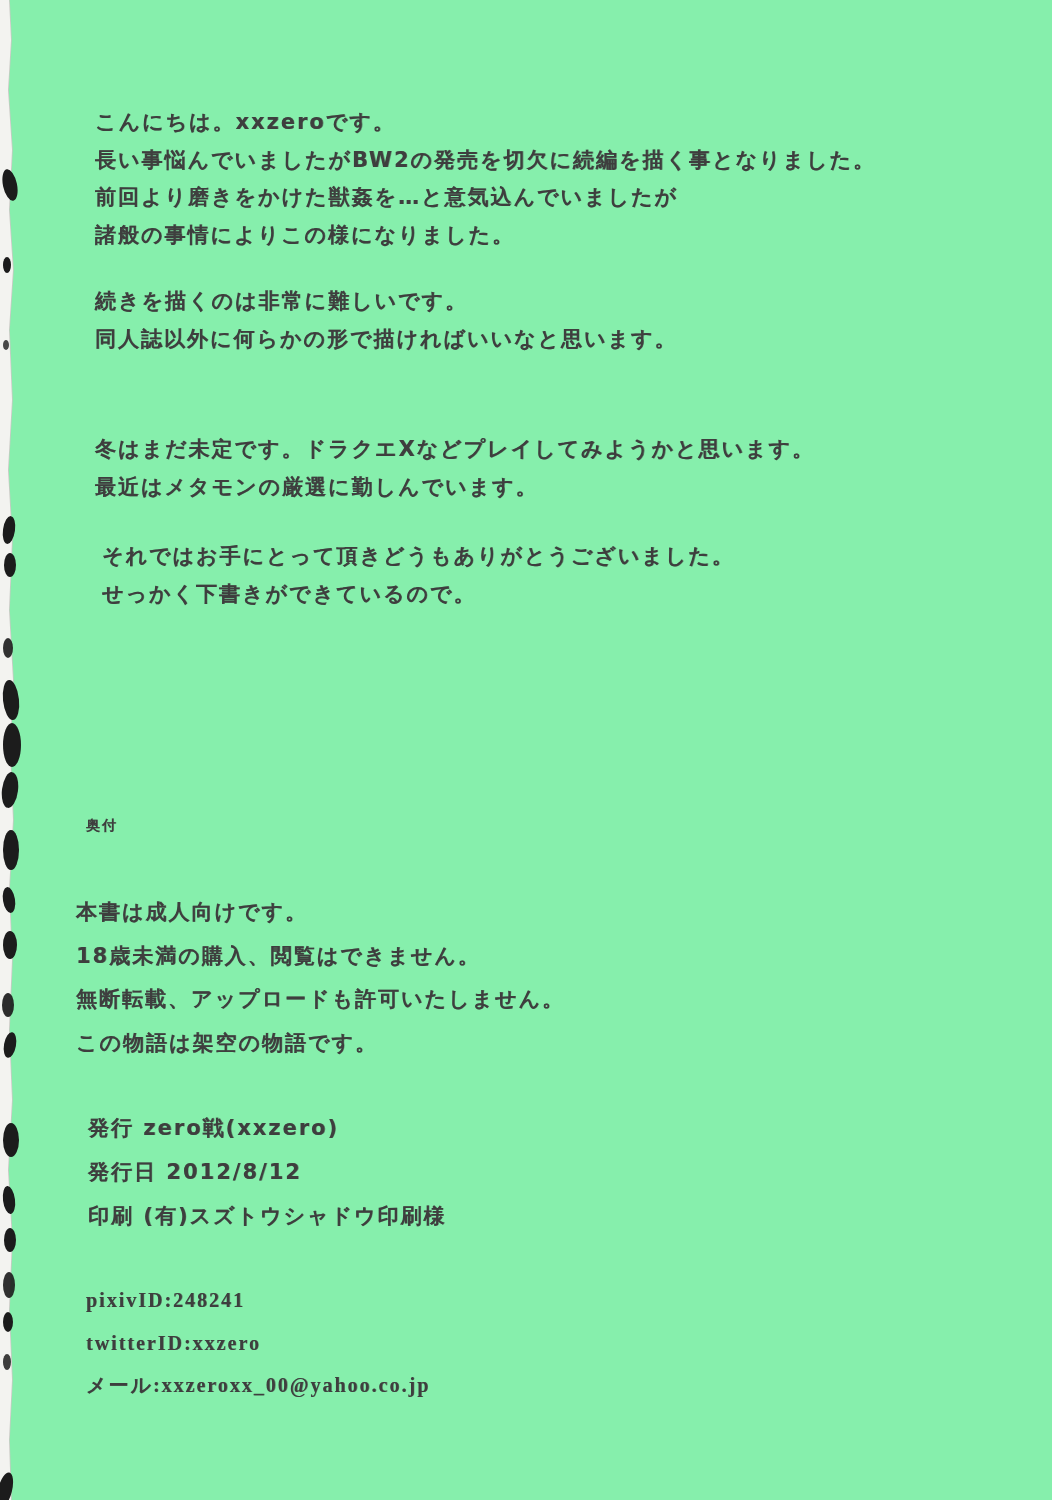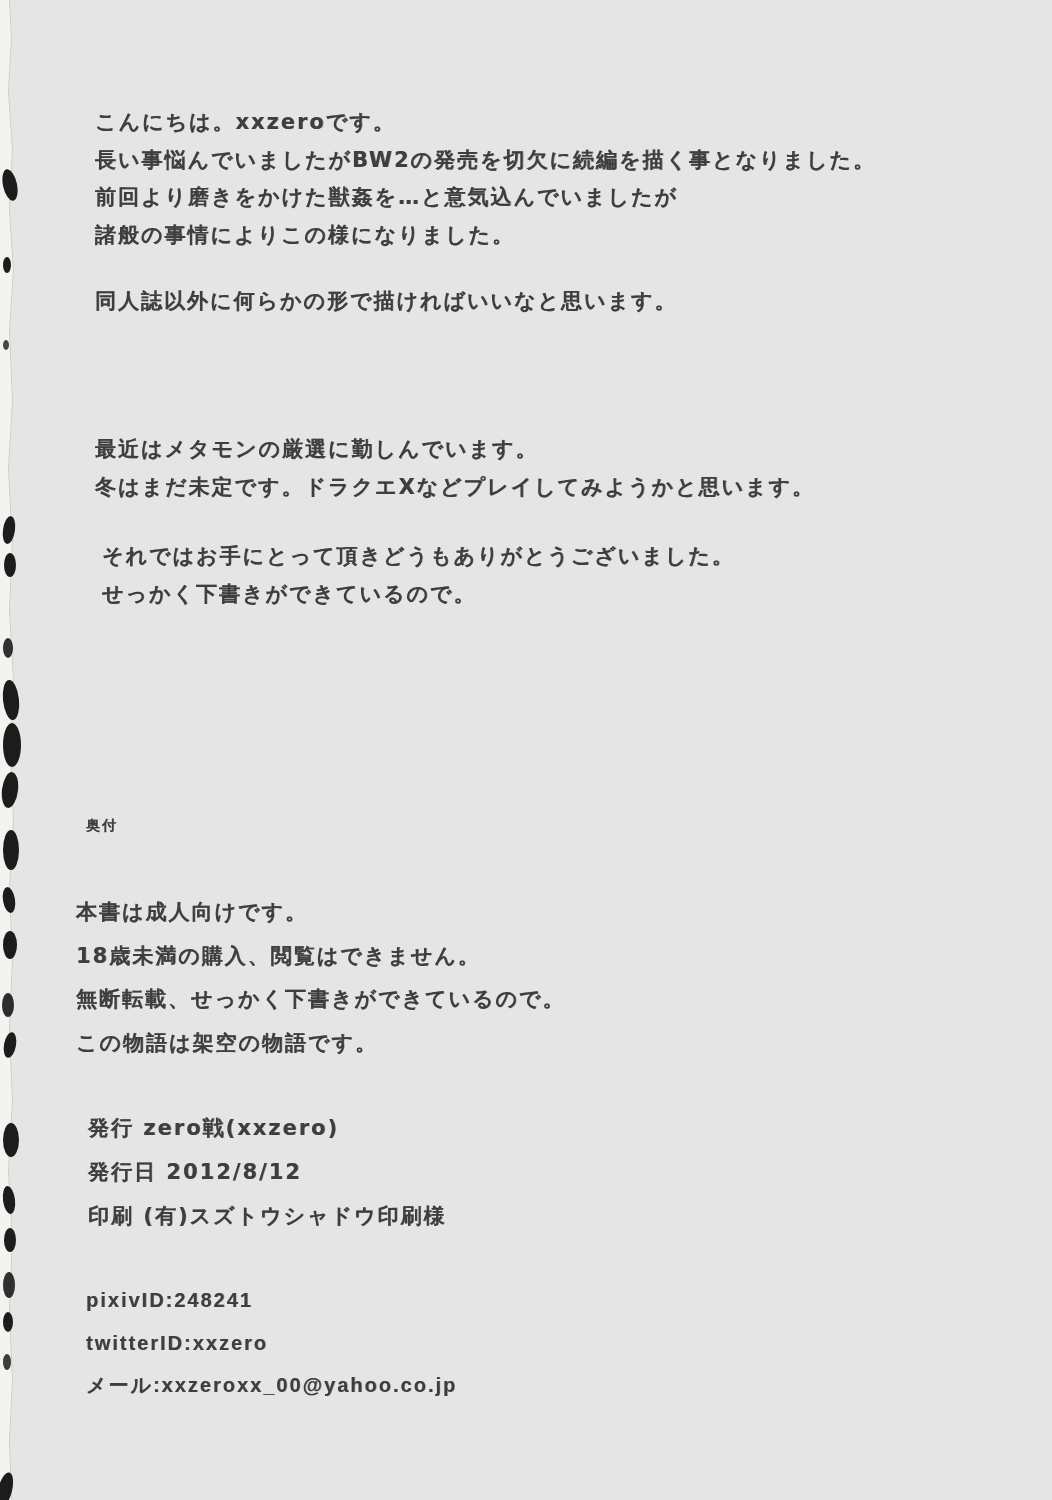--- a/index.html
+++ b/index.html
@@ -4,21 +4,21 @@
 <style>
   html, body {
     margin: 0;
     padding: 0;
     background: #ffffff;
   }
   .page {
     position: relative;
     width: 1052px;
     height: 1500px;
-    background: #e5e5e5;
+    background: #86efac;
     overflow: hidden;
     font-family: "DejaVu Sans", sans-serif;
     color: #3e3e3e;
   }
   .torn-edge {
     position: absolute;
     left: 0;
     top: 0;
     width: 30px;
     height: 1500px;
@@ -43,21 +43,21 @@
     margin: 0;
     font-size: 14px;
     font-weight: 700;
     letter-spacing: 2px;
     line-height: 38px;
   }
   .notice  { left: 76px; top: 891px;  line-height: 43.5px; }
   .pub     { left: 88px; top: 1106px; line-height: 44px; }
   .contact {
     left: 86px; top: 1279px; line-height: 42.5px;
-    font-family: Liberation Sans, sans-serif;
+    font-family: Liberation Serif, serif;
     font-size: 20px;
   }
   
   .line, .colophon-heading {
     text-shadow: 0.6px 0 0 rgba(62,62,62,0.55);
   }
 </style>
 </head>
 <body>
 
@@ -92,39 +92,40 @@
   </svg>
 
   <section class="para p1">
     <div class="line">こんにちは。xxzeroです。</div>
     <div class="line">長い事悩んでいましたがBW2の発売を切欠に続編を描く事となりました。</div>
     <div class="line">前回より磨きをかけた獣姦を…と意気込んでいましたが</div>
     <div class="line">諸般の事情によりこの様になりました。</div>
   </section>
 
   <section class="para p2">
+    <div class="line">続きを描くのは非常に難しいです。</div>
     <div class="line">同人誌以外に何らかの形で描ければいいなと思います。</div>
   </section>
 
   <section class="para p3">
+    <div class="line">冬はまだ未定です。ドラクエXなどプレイしてみようかと思います。</div>
     <div class="line">最近はメタモンの厳選に勤しんでいます。</div>
-    <div class="line">冬はまだ未定です。ドラクエXなどプレイしてみようかと思います。</div>
   </section>
 
   <section class="para p4">
     <div class="line">それではお手にとって頂きどうもありがとうございました。</div>
     <div class="line">せっかく下書きができているので。</div>
   </section>
 
   <h2 class="colophon-heading">奥付</h2>
 
   <section class="para notice">
     <div class="line">本書は成人向けです。</div>
     <div class="line">18歳未満の購入、閲覧はできません。</div>
-    <div class="line">無断転載、せっかく下書きができているので。</div>
+    <div class="line">無断転載、アップロードも許可いたしません。</div>
     <div class="line">この物語は架空の物語です。</div>
   </section>
 
   <section class="para pub">
     <div class="line">発行 zero戦(xxzero)</div>
     <div class="line">発行日  2012/8/12</div>
     <div class="line">印刷  (有)スズトウシャドウ印刷様</div>
   </section>
 
   <section class="para contact">

